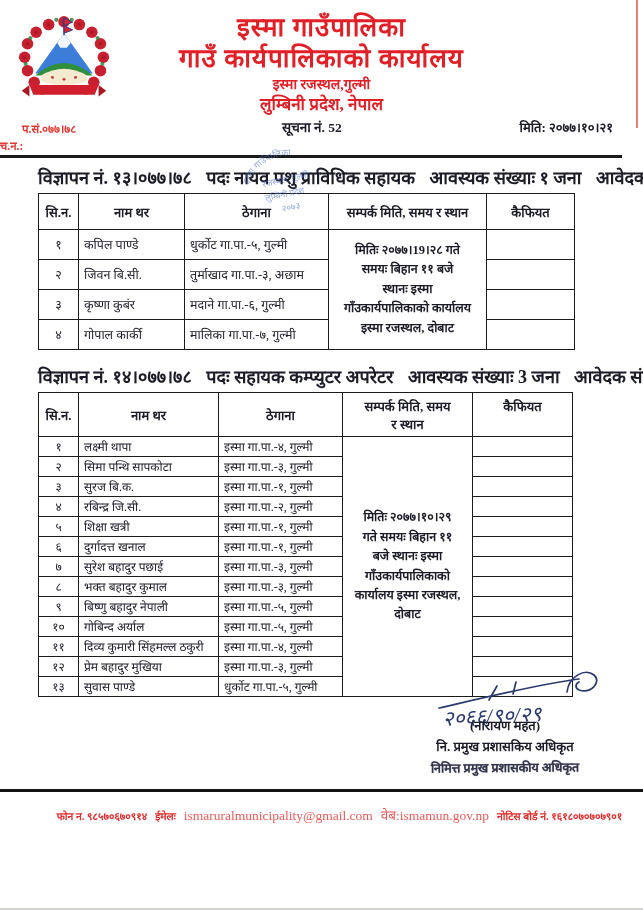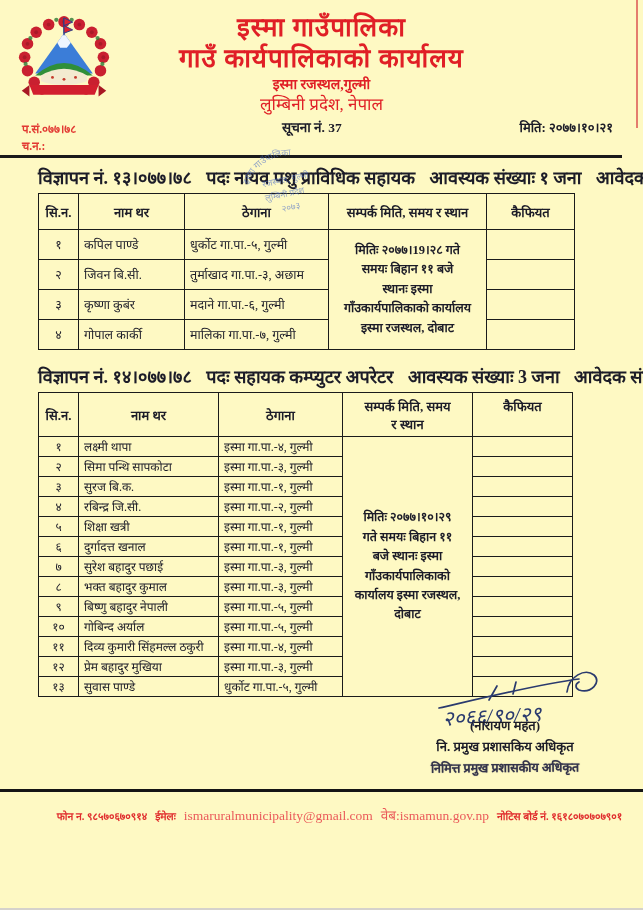--- a/index.html
+++ b/index.html
@@ -1,37 +1,37 @@
 <!DOCTYPE html>
 <html><head>
 <meta charset="utf-8">
 <style>
   * { margin:0; padding:0; box-sizing:border-box; }
   html,body { background:#e9e7e2; }
   .page {
     position:relative; width:643px; height:910px; margin:0 auto;
-    background:#fef9c3; overflow:hidden;
+    background:#ffffff; overflow:hidden;
     font-family:"Liberation Serif", serif; color:#1c1c28;
   }
   .scan-edge { position:absolute; right:5px; top:0; width:2px; height:128px; background:#d84848; opacity:.7; }
   .scan-bottom { position:absolute; left:0; bottom:0; width:100%; height:2px; background:#d5d2cc; }
 
   
   header { position:relative; padding-top:12px; text-align:center; }
   .emblem { position:absolute; left:16px; top:14px; }
   .t1 { color:#e01f26; font-size:26px; font-weight:bold; line-height:31px; letter-spacing:1px; }
   .t2 { color:#e01f26; font-size:26px; font-weight:bold; line-height:32px; letter-spacing:1px; }
   .t3 { color:#e01f26; font-size:14px; font-weight:bold; line-height:19px; }
-  .t4 { color:#e01f26; font-size:17px; font-weight:normal; line-height:22px; }
+  .t4 { color:#e01f26; font-size:17px; font-weight:bold; line-height:22px; }
 
   .ref-row { display:flex; justify-content:space-between; align-items:flex-end; padding:2px 30px 0 22px; }
   .refno { color:#e23a33; font-size:11.5px; font-weight:bold; }
   .notice-no { font-size:13.5px; font-weight:bold; transform:translateX(14px); }
   .doc-date { font-size:13px; font-weight:bold; }
-  .chano { padding-left:22px; color:#e23a33; font-size:11.5px; font-weight:bold; margin-top:2px; }
+  .chano { color:#e23a33; font-size:11.5px; font-weight:bold; margin-top:2px; }
   .rule { width:622px; height:3px; background:#1a1a1a; margin-top:2px; }
 
   
   .stamp { position:absolute; left:231px; top:133px; opacity:.6; pointer-events:none; }
 
   
   .notice { margin-left:38px; }
   .ad-line { margin-top:7px; margin-bottom:4px; font-size:18px; font-weight:bold; white-space:nowrap; }
   .ad-line span { margin-right:10px; }
 
@@ -129,21 +129,21 @@
     </svg>
 
     <h1 class="t1">इस्मा गाउँपालिका</h1>
     <h2 class="t2">गाउँ कार्यपालिकाको कार्यालय</h2>
     <div class="t3">इस्मा रजस्थल,गुल्मी</div>
     <div class="t4">लुम्बिनी प्रदेश, नेपाल</div>
   </header>
 
   <div class="ref-row">
     <span class="refno">प.सं.०७७।७८</span>
-    <span class="notice-no">सूचना नं. 37</span>
+    <span class="notice-no">सूचना नं. 52</span>
     <span class="doc-date">मिति: २०७७।१०।२१</span>
   </div>
   <div class="chano">च.न.:</div>
   <div class="rule"></div>
 
   <svg class="stamp" width="104" height="86" viewBox="0 0 104 86">
     <g fill="#4f6fc8" transform="rotate(-12 52 43)" font-family="Liberation Serif, serif">
       <path id="arcTop" d="M14 52 A40 34 0 0 1 92 48" fill="none"></path>
       <text font-size="9"><textPath href="#arcTop" startOffset="8">इस्मा गाउँपालिका</textPath></text>
       <text x="30" y="50" font-size="9">रजस्थल, गुल्मी</text>

